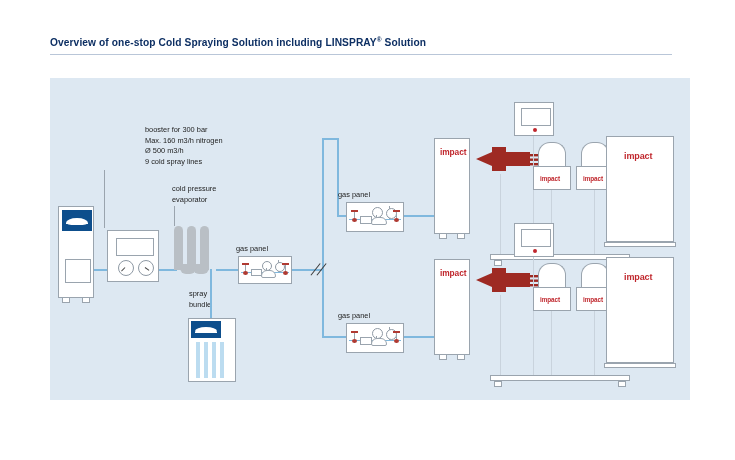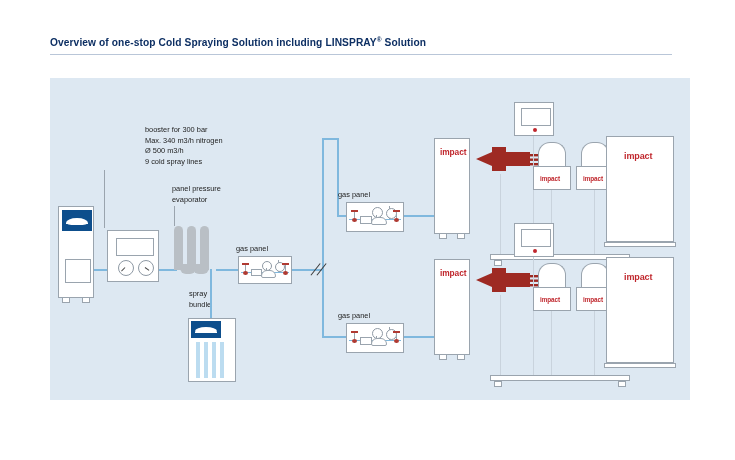--- a/index.html
+++ b/index.html
@@ -117,28 +117,28 @@
     <div id="title-text">
       <span>Overview of one-stop Cold Spraying Solution including LINSPRAY</span><sup>®</sup><span> Solution</span>
     </div>
     <div id="title-rule"></div>
   </div>
 
   <div id="canvas">
 
     <div class="lbl" style="left:63px;top:47px;margin-left:32px;">
       <div>booster for 300 bar</div>
-      <div>Max. 340 m3/h nitrogen</div>
+      <div>Max. 160 m3/h nitrogen</div>
       <div>Ø 500 m3/h</div>
       <div>9 cold spray lines</div>
     </div>
     <div class="lead" style="left:54px;top:92px;height:58px;"></div>
 
     <div class="lbl" style="left:122px;top:106px;">
-      <div>panel pressure</div>
+      <div>cold pressure</div>
       <div>evaporator</div>
     </div>
     <div class="lead" style="left:124px;top:128px;height:20px;"></div>
 
     <div class="lbl" style="left:139px;top:211px;">
       <div>spray</div>
       <div>bundle</div>
     </div>
 
     <div class="pipe pipe-h" style="left:44px;top:191px;width:14px;"></div>

